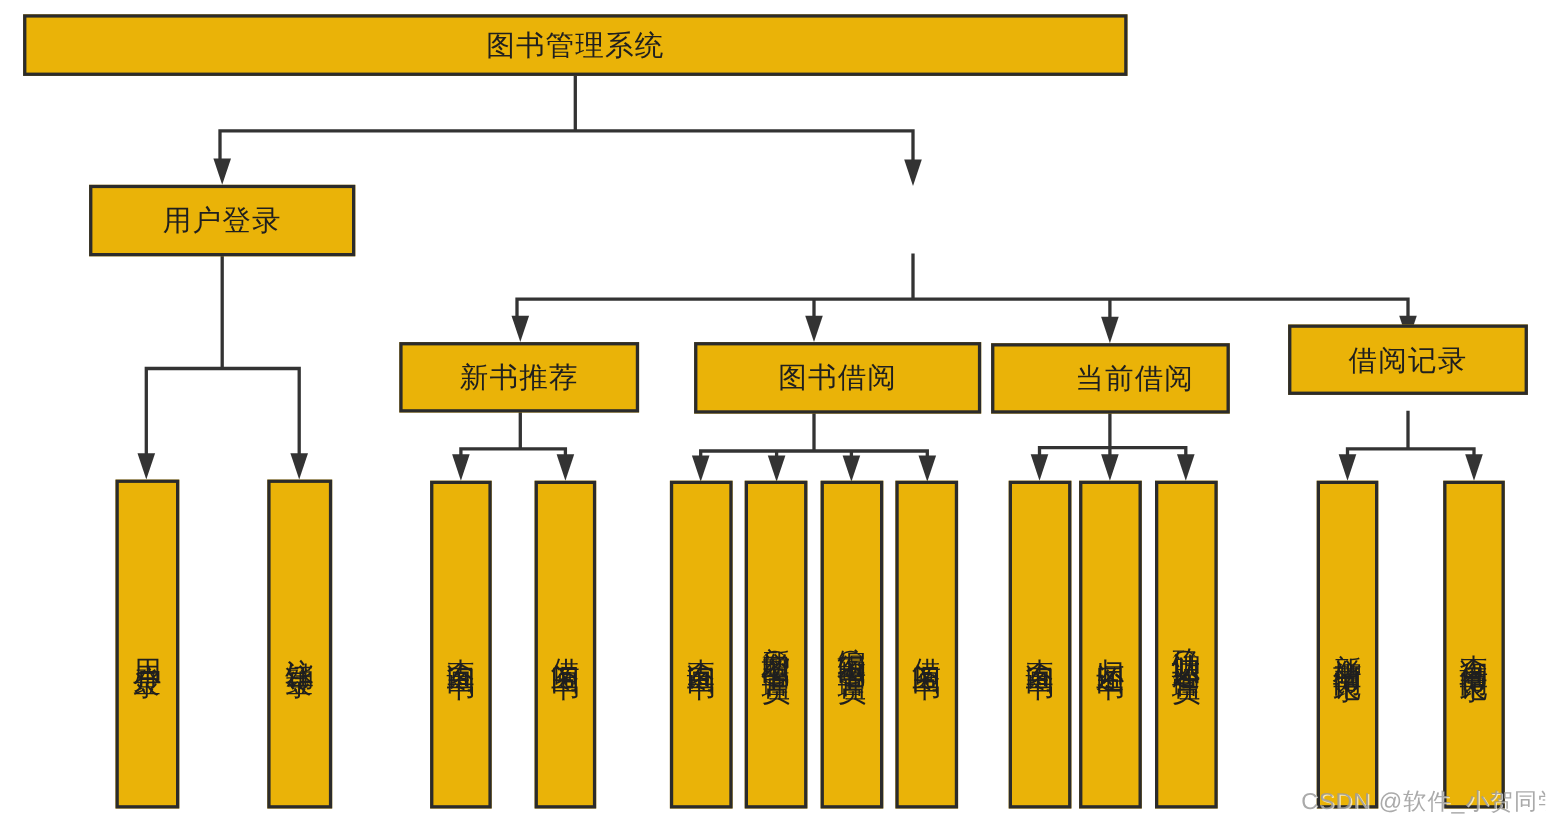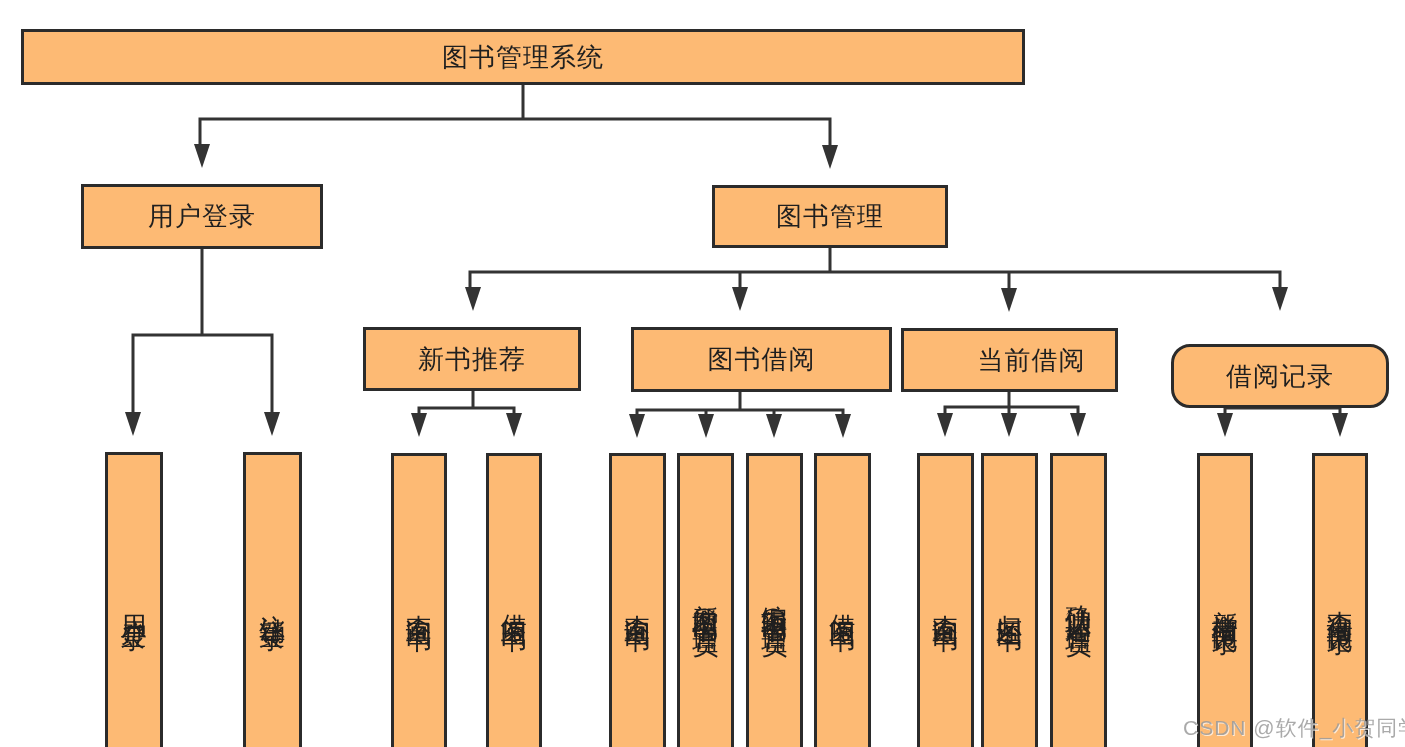--- a/index.html
+++ b/index.html
@@ -13,29 +13,28 @@
   }
   .wires {
     position: absolute;
     left: 0; top: 0;
     width: 1405px; height: 747px;
     z-index: 1;
   }
   .node {
     position: absolute;
     box-sizing: border-box;
-    background: #fdba74;
+    background: #eab308;
     border: 3px solid #2b2b2b;
     color: #1f1f1f;
     display: flex;
     align-items: center;
     justify-content: center;
     z-index: 2;
     text-align: center;
-    margin-top: 16px;
   }
   .hnode {
     font-size: 26px;
     letter-spacing: 1px;
     white-space: nowrap;
   }
   .vnode {
     writing-mode: vertical-rl;
     text-orientation: mixed;
     font-size: 26px;
@@ -95,26 +94,25 @@
       <polygon points="1001,413 1017,413 1009,437"></polygon>
       <polygon points="1070,413 1086,413 1078,437"></polygon>
       <polygon points="1217,413 1233,413 1225,437"></polygon>
       <polygon points="1332,413 1348,413 1340,437"></polygon>
     </g>
   </svg>
 
   <div class="node hnode" style="left:21px; top:13px; width:1004px; height:56px;">图书管理系统</div>
 
   <div class="node hnode" style="left:81px; top:168px; width:242px; height:65px;">用户登录</div>
-  <div class="node hnode" style="left:712px; top:169px; width:236px; height:63px;">图书管理</div>
 
   <div class="node hnode" style="left:363px; top:311px; width:218px; height:64px;">新书推荐</div>
   <div class="node hnode" style="left:631px; top:311px; width:261px; height:65px;">图书借阅</div>
   <div class="node hnode" style="left:901px; top:312px; width:217px; height:64px;padding-left:44px;">当前借阅</div>
-  <div class="node hnode" style="left:1171px; top:328px; width:218px; height:64px;border-radius:19px;">借阅记录</div>
+  <div class="node hnode" style="left:1171px; top:295px; width:218px; height:64px;">借阅记录</div>
 
   <div class="node vnode" style="left:105px; top:436px; width:58px; height:299px;">用户登录</div>
   <div class="node vnode" style="left:243px; top:436px; width:59px; height:299px;">注销登录</div>
 
   <div class="node vnode" style="left:391px; top:437px; width:56px; height:298px;">查询图书</div>
   <div class="node vnode" style="left:486px; top:437px; width:56px; height:298px;">借阅图书</div>
 
   <div class="node vnode" style="left:609px; top:437px; width:57px; height:298px;">查询图书</div>
   <div class="node vnode" style="left:677px; top:437px; width:57px; height:298px;">新增图书（管理员）</div>
   <div class="node vnode" style="left:746px; top:437px; width:57px; height:298px;">编辑图书（管理员）</div>

